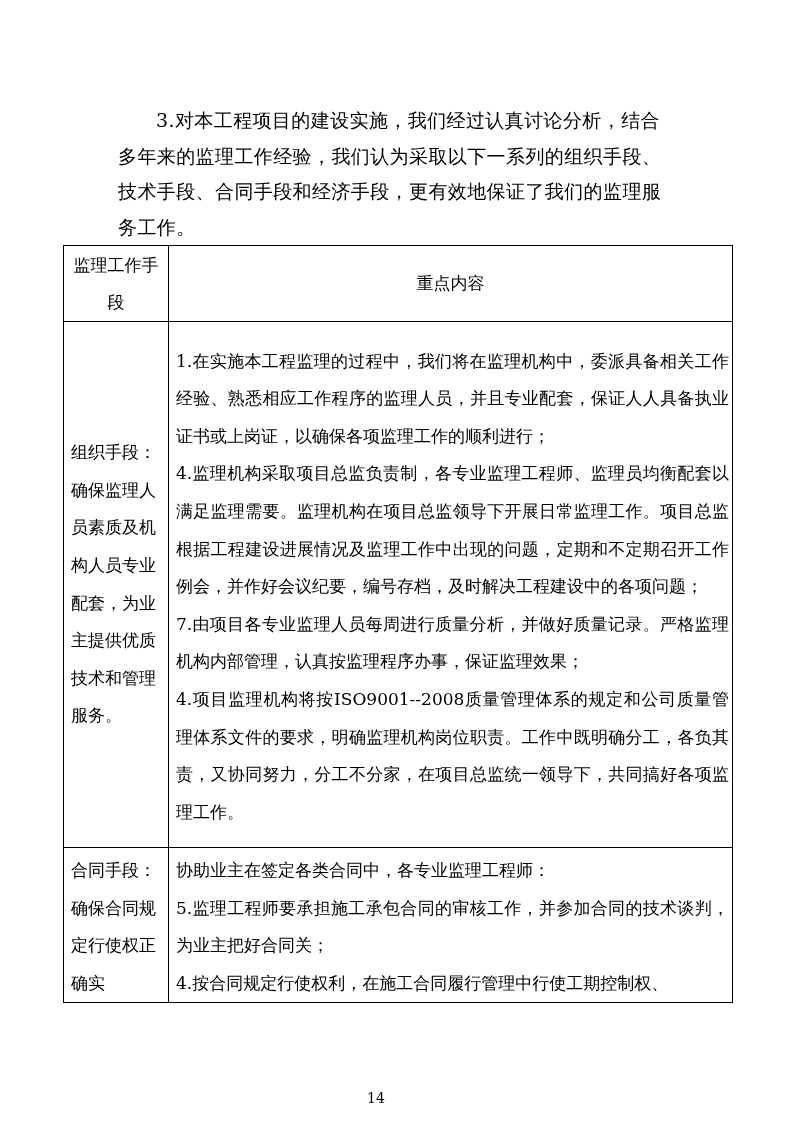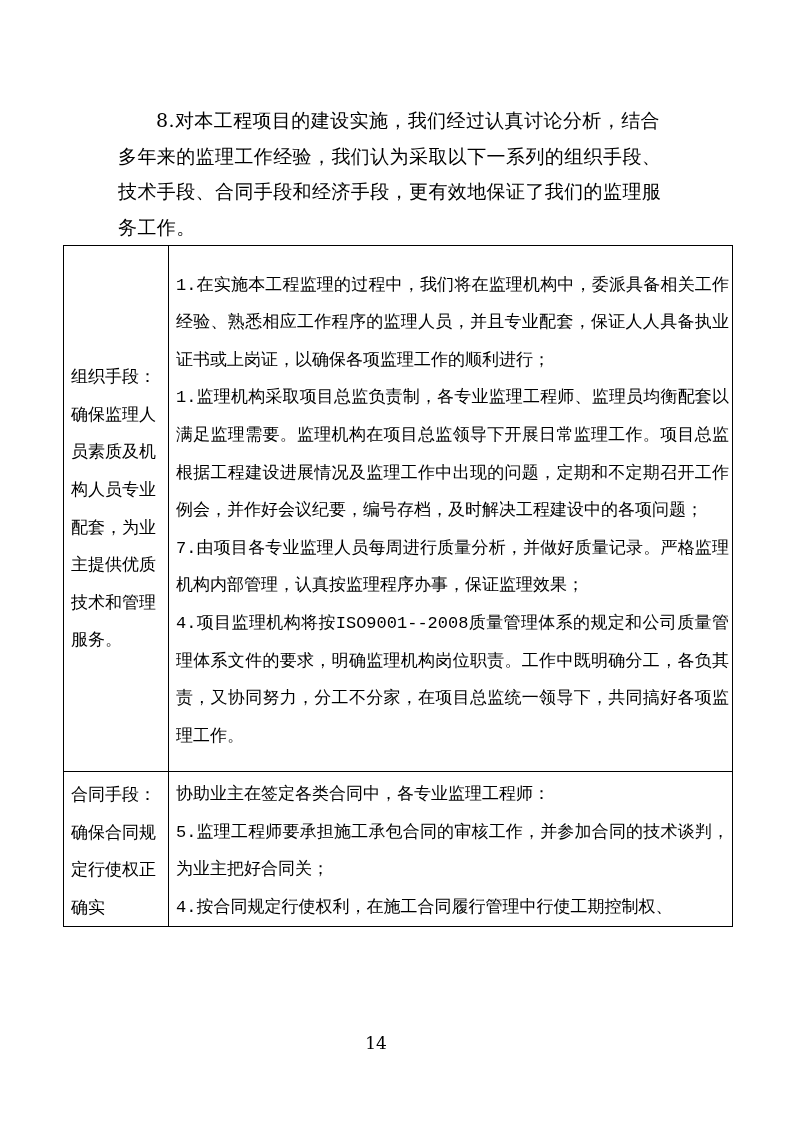--- a/index.html
+++ b/index.html
@@ -8,49 +8,57 @@
   .intro { position: absolute; left: 118px; top: 103px; width: 560px;
            font-size: 19px; line-height: 35.5px; letter-spacing: 0.4px; }
   .intro p { margin: 0; text-indent: 2em; }
   table.main { position: absolute; left: 63px; top: 245px; width: 669px;
                border-collapse: collapse; table-layout: fixed; font-size: 17px; }
   table.main td { border: 1.3px solid #000; vertical-align: middle; padding: 0; }
   col.c1 { width: 105px; }
   col.c2 { width: 564px; }
   .hdr td { height: 75px; text-align: center; line-height: 37px; }
   .left-cell { text-align: center; line-height: 37.6px; padding: 0 2px !important; margin-left: 20px; }
-  .right-cell { padding: 5px 3px 0 7px !important; line-height: 37.6px; text-align: justify; font-family: Liberation Mono, monospace; }
+  .right-cell { padding: 5px 3px 0 7px !important; line-height: 37.6px; text-align: justify; }
   .row1 td { height: 520px; }
   .row2 td { height: 120px; vertical-align: top; }
   .row2 .left-cell { padding-top: 4px !important; }
   .row2 .right-cell { padding-top: 4px !important; }
-  .page-num { position: absolute; top: 1033px; left: 0; width: 752px; text-align: center;
-              font-size: 17px; }
+  .page-num { position: absolute; top: 1090px; left: 0; width: 752px; text-align: center;
+              font-size: 14px; }
   .para { display: block; }
 </style>
 </head>
 <body>
 
 <div class="intro">
-  <p>8.对本工程项目的建设实施，我们经过认真讨论分析，结合多年来的监理工作经验，我们认为采取以下一系列的组织手段、技术手段、合同手段和经济手段，更有效地保证了我们的监理服务工作。</p>
+  <p>3.对本工程项目的建设实施，我们经过认真讨论分析，结合多年来的监理工作经验，我们认为采取以下一系列的组织手段、技术手段、合同手段和经济手段，更有效地保证了我们的监理服务工作。</p>
 </div>
 
 <table class="main">
   <colgroup>
       <col class="c1">
       <col class="c2">
     </colgroup>
   <tbody>
+      <tr class="hdr">
+    <td>
+      <span style="display:inline-block;width:90px;">监理工作手段</span>
+    </td>
+    <td>
+      <span>重点内容</span>
+    </td>
+  </tr>
   <tr class="row1">
     <td class="left-cell">
       <span style="display:inline-block;width:90px;text-align:left;">组织手段：确保监理人员素质及机构人员专业配套，为业主提供优质技术和管理服务。</span>
     </td>
     <td class="right-cell">
       <span class="para">1.在实施本工程监理的过程中，我们将在监理机构中，委派具备相关工作经验、熟悉相应工作程序的监理人员，并且专业配套，保证人人具备执业证书或上岗证，以确保各项监理工作的顺利进行；</span>
-      <span class="para">1.监理机构采取项目总监负责制，各专业监理工程师、监理员均衡配套以满足监理需要。监理机构在项目总监领导下开展日常监理工作。项目总监根据工程建设进展情况及监理工作中出现的问题，定期和不定期召开工作例会，并作好会议纪要，编号存档，及时解决工程建设中的各项问题；</span>
+      <span class="para">4.监理机构采取项目总监负责制，各专业监理工程师、监理员均衡配套以满足监理需要。监理机构在项目总监领导下开展日常监理工作。项目总监根据工程建设进展情况及监理工作中出现的问题，定期和不定期召开工作例会，并作好会议纪要，编号存档，及时解决工程建设中的各项问题；</span>
       <span class="para">7.由项目各专业监理人员每周进行质量分析，并做好质量记录。严格监理机构内部管理，认真按监理程序办事，保证监理效果；</span>
       <span class="para">4.项目监理机构将按ISO9001--2008质量管理体系的规定和公司质量管理体系文件的要求，明确监理机构岗位职责。工作中既明确分工，各负其责，又协同努力，分工不分家，在项目总监统一领导下，共同搞好各项监理工作。</span>
     </td>
   </tr>
   <tr class="row2">
     <td class="left-cell">
       <span style="display:inline-block;width:90px;text-align:left;">合同手段：确保合同规定行使权正确实</span>
     </td>
     <td class="right-cell">
       <span class="para">协助业主在签定各类合同中，各专业监理工程师：</span>

